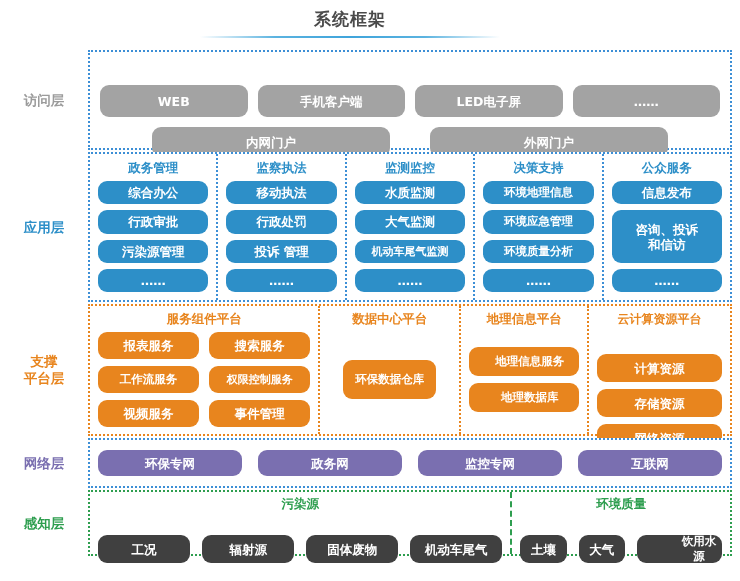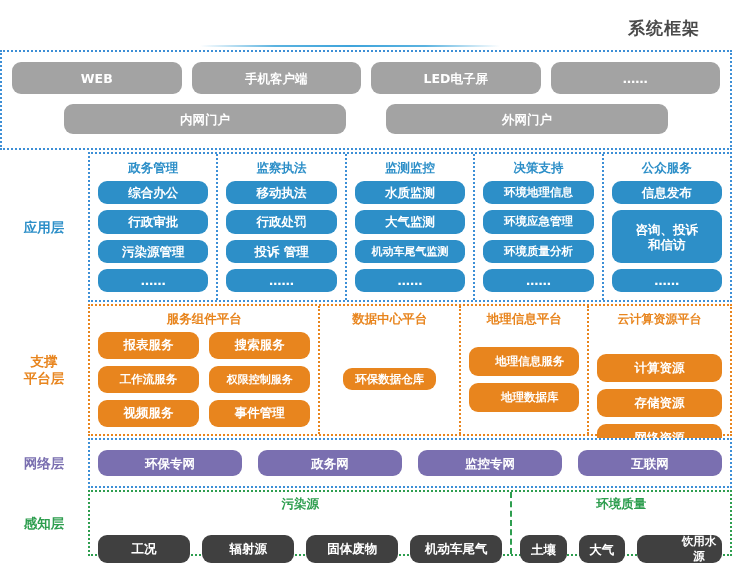--- a/index.html
+++ b/index.html
@@ -5,21 +5,21 @@
   html,body{margin:0;padding:0;}
   body{
     width:740px;height:581px;
     background:#ffffff;
     font-family:"DejaVu Sans","Liberation Sans",sans-serif;
     overflow:hidden;
     position:relative;
   }
   
   .title-wrap{
-    position:absolute;left:0;top:17px;width:700px;text-align:right;
+    position:absolute;left:0;top:8px;width:700px;text-align:center;
   }
   .title{
     font-size:17px;font-weight:bold;color:#4a4a4a;letter-spacing:1px;
     line-height:22px;
   }
   .title-rule{
     margin:6px auto 0;width:300px;height:2px;
     background:linear-gradient(to right,rgba(120,190,230,0) 0%,#5bb3e0 25%,#3fa4db 50%,#5bb3e0 75%,rgba(120,190,230,0) 100%);
   }
 
@@ -63,26 +63,26 @@
     display:flex;align-items:center;justify-content:center;
     color:#ffffff;font-weight:bold;
     border-radius:9px;
     text-align:center;
     font-size:12.5px;
     line-height:15px;
     padding:0 4px;
   }
   .pill-gray{background:#a3a3a3;}
   .pill-blue{background:#2d8fc8;}
-  .pill-orange{background:#e8851e;font-family:Liberation Serif, serif;}
+  .pill-orange{background:#e8851e;}
   .pill-purple{background:#7a6fb0;}
   .pill-green{background:#404040;margin-top:21px;}
 
   
-  .access-row1{display:flex;justify-content:space-between;gap:10px;}
+  .access-row1{display:flex;justify-content:space-between;gap:10px;margin-top:23px;}
   .access-row1 .pill{flex:1 1 0;height:32px;}
   .access-row2{display:flex;gap:40px;margin-top:10px;padding:0 52px 0 52px;align-items:flex-end;}
   .access-row2 .pill{flex:1 1 0;height:30px;}
 
   
   .appcol{
     flex:1 1 0;
     box-sizing:border-box;
     border-right:2px dotted #3d8fd6;
     padding:6px 8px 8px;
@@ -108,54 +108,55 @@
     display:flex;flex-direction:column;
   }
   .supcol:last-child{border-right:none;gap:22px;}
   .sup-services{flex:0 0 36%;}
   .sup-dc{flex:0 0 22%;justify-content:flex-start;}
   .sup-gis{flex:0 0 20%;}
   .sup-cloud{flex:1 1 auto;}
   .sup-grid{display:flex;flex-wrap:wrap;gap:7px 10px;}
   .sup-grid .pill{flex:0 0 calc(50% - 5px);height:27px;}
   .sup-center{display:flex;align-items:center;justify-content:center;flex:1 1 auto;}
-  .sup-center .pill{width:76%;height:22px;}
+  .sup-center .pill{width:76%;height:39px;}
   .sup-stack{display:flex;flex-direction:column;justify-content:center;flex:1 1 auto;gap:7px;}
   .sup-stack .pill{height:28px;}
   .sup-stack.gis{justify-content:center;}
   .sup-stack.gis .pill{height:29px;padding-left:15px;}
 
   
   .net-row{display:flex;gap:16px;}
   .net-row .pill{flex:1 1 0;height:26px;}
 
   
   .sensebox{
     box-sizing:border-box;
     border-right:2px dashed #2e9e4f;
     padding:4px 8px 8px;
     display:flex;flex-direction:column;
   }
   .sensebox:last-child{border-right:none;}
-  .sense-poll{flex:0 0 66%;font-family:Liberation Serif, serif;}
+  .sense-poll{flex:0 0 66%;}
   .sense-qual{flex:1 1 auto;}
   .sense-pills{display:flex;gap:12px;justify-content:center;flex:1 1 auto;align-items:center;}
   .sense-pills .pill{flex:1 1 0;height:28px;}
 </style>
 </head>
 <body>
 
 <div class="title-wrap">
   <div class="title">系统框架</div>
   <div class="title-rule"></div>
 </div>
 
 <div class="diagram">
 
   <div class="row" style="height:100px;">
+    <div class="rowlabel lb-gray">访问层</div>
     <div class="rowbody">
       <div class="section sec-access">
         <div class="access-row1">
           <div class="pill pill-gray">WEB</div>
           <div class="pill pill-gray">手机客户端</div>
           <div class="pill pill-gray">LED电子屏</div>
           <div class="pill pill-gray">……</div>
         </div>
         <div class="access-row2">
           <div class="pill pill-gray">内网门户</div>

